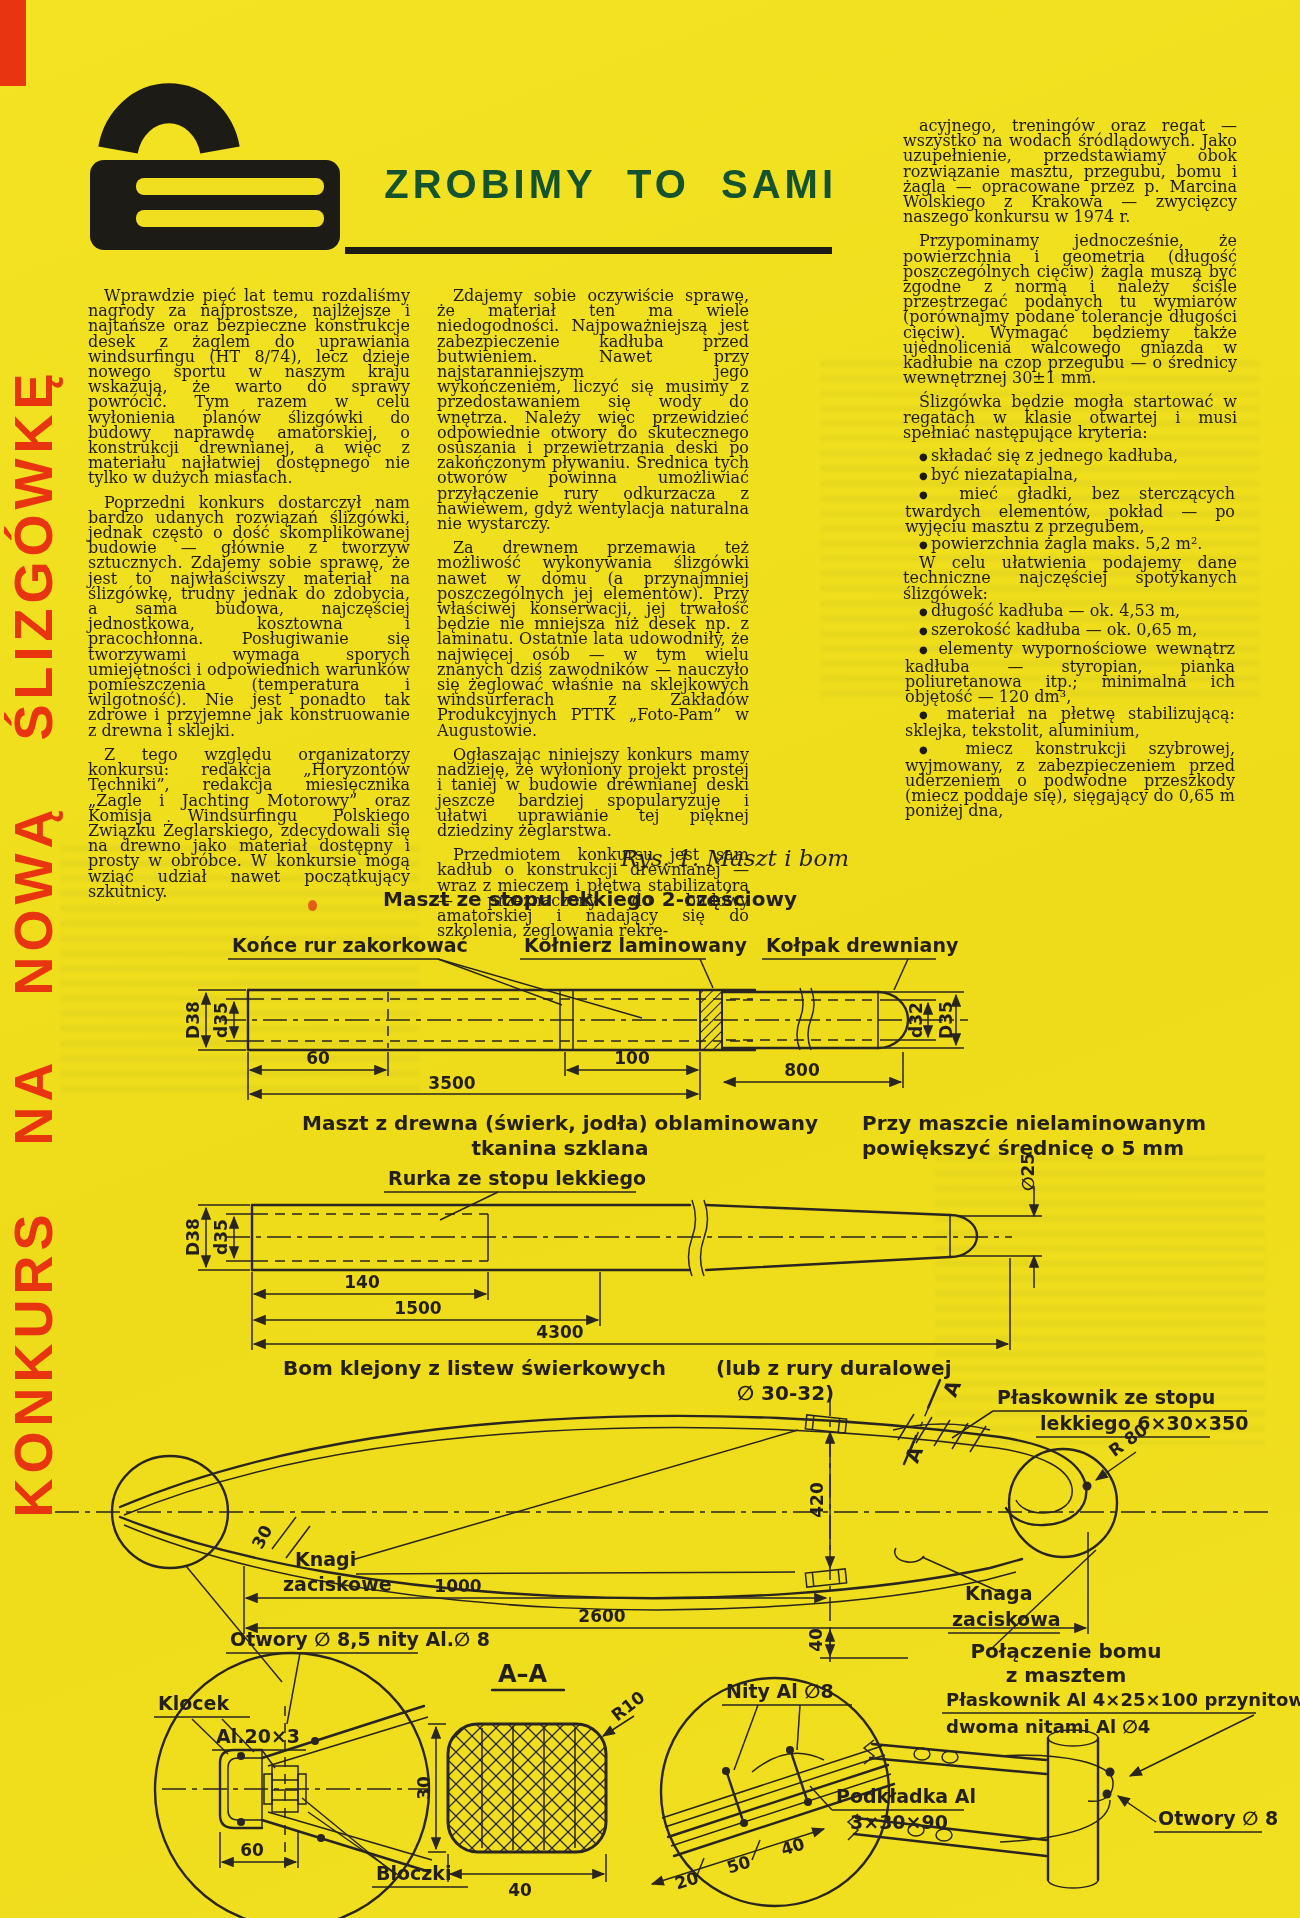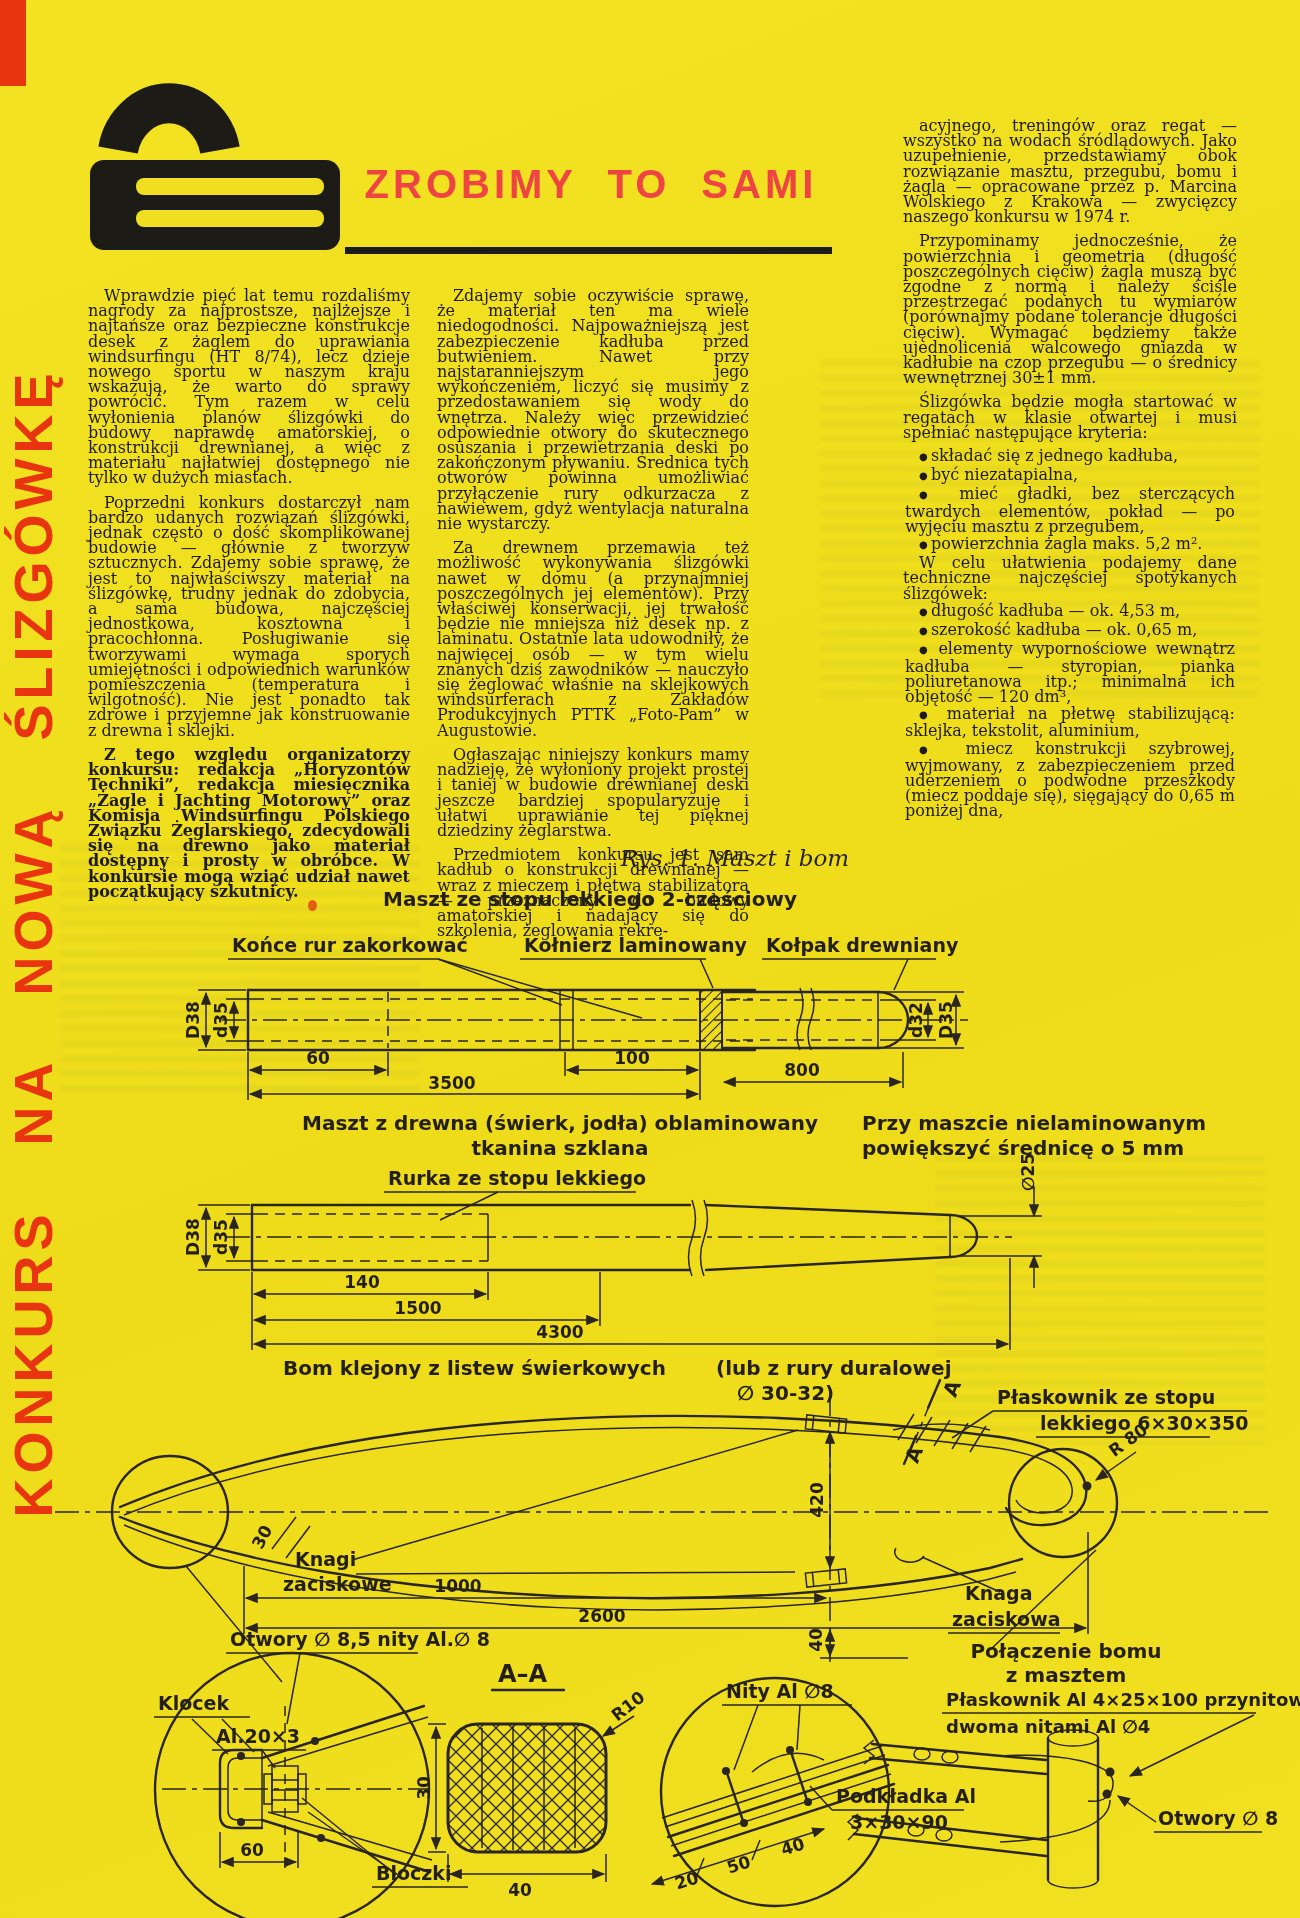--- a/index.html
+++ b/index.html
@@ -2,33 +2,33 @@
 <html><head>
 <meta charset="utf-8">
 <style>
   html,body{margin:0;padding:0}
   body{width:1300px;height:1918px;position:relative;overflow:hidden;
        background:linear-gradient(160deg,#f3e322,#eedc1a 55%,#f1e020);
        font-family:"DejaVu Serif",serif;color:#1e1b16}
   .abs{position:absolute}
   
   .corner{left:0;top:0;width:26px;height:86px;background:#e8350f}
-  .title{left:345px;top:162px;width:492px;text-align:center;
-         font:700 40px "Liberation Sans",sans-serif;letter-spacing:4px;word-spacing:16px;color:#ef4444}
+  .title{left:345px;top:162px;width:492px;text-align:right;
+         font:700 40px "Liberation Sans",sans-serif;letter-spacing:4px;word-spacing:16px;color:#14532d}
   .rule{left:345px;top:247px;width:487px;height:7px;background:#1d1b16}
   
   .banner{left:-597px;top:897px;width:1290px;height:92px;line-height:92px;text-align:center;
           transform:rotate(-90deg);font:700 54px "Liberation Sans",sans-serif;
           color:#e8350f;letter-spacing:5px;word-spacing:44px;white-space:nowrap}
   
   .col{font-size:16px;line-height:15.2px;text-align:justify}
   .col p{margin:0 0 9px 0;text-indent:16px}
   .col p.bullet{margin:2px;text-indent:14px}
   .col p.bullet::before{content:"● ";font-size:10px;position:relative;top:-1px}
-  .col p.bold{font-weight:700}
+  .col p.bold{font-weight:400}
   .c1{left:88px;top:288px;width:322px}
   .c2{left:437px;top:288px;width:312px}
   .c3{left:903px;top:118px;width:334px}
   
   .ghost{pointer-events:none;opacity:.55;filter:blur(1px);
          background:repeating-linear-gradient(180deg,rgba(130,140,50,.12) 0 7px,rgba(130,140,50,0) 7px 15px)}
   .speck{width:9px;height:11px;border-radius:50%;background:#e04a10;opacity:.85}
   
   .fig{left:0;top:830px}
   .ln{stroke:#2a251e;stroke-width:2.4;fill:none;stroke-linecap:round}

